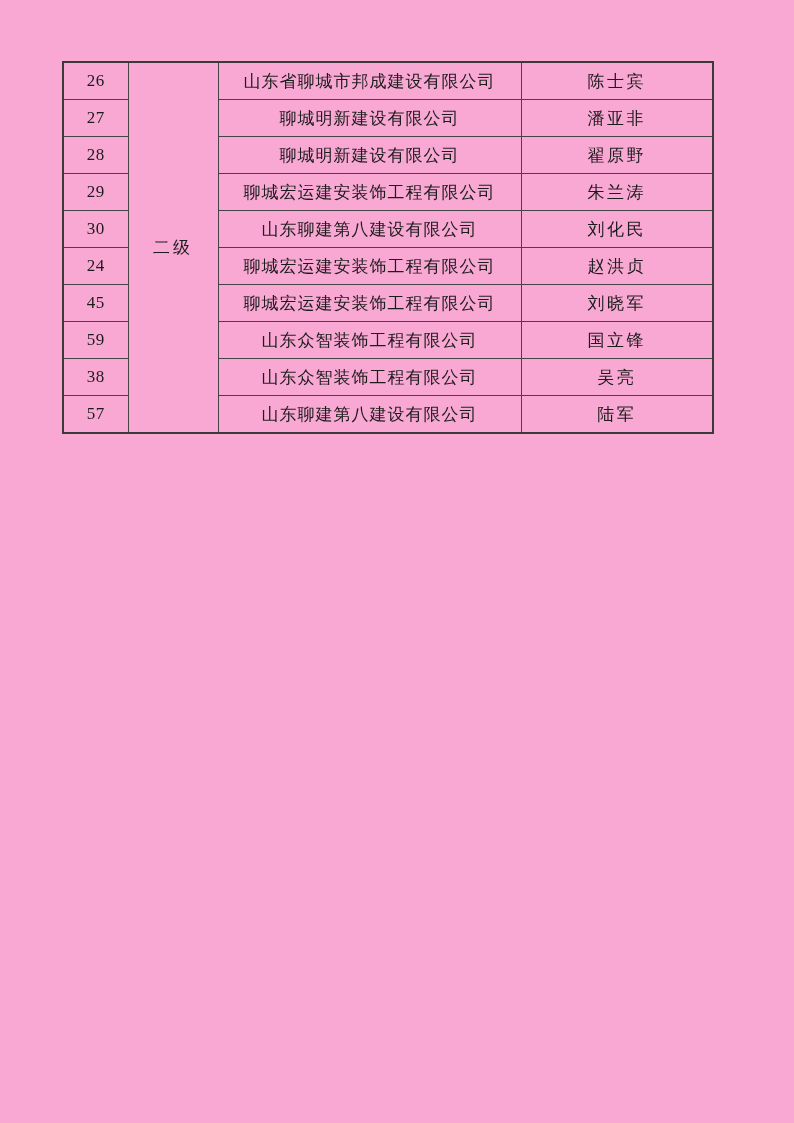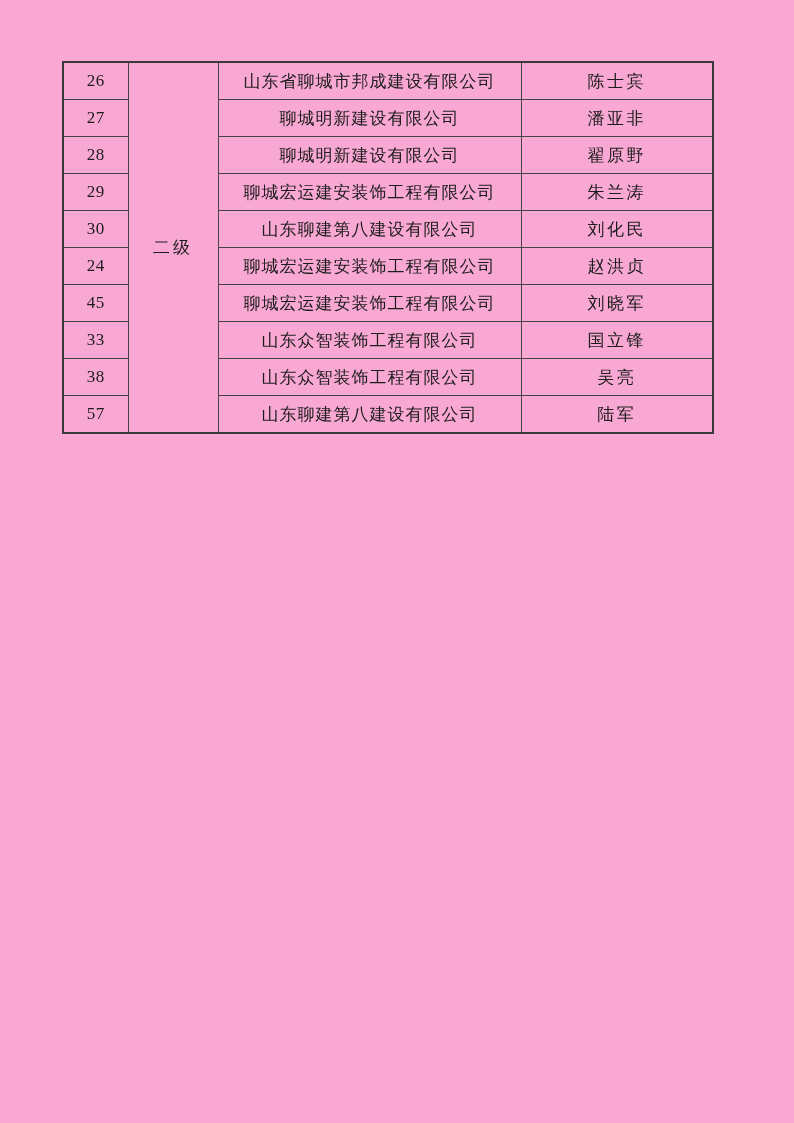--- a/index.html
+++ b/index.html
@@ -97,21 +97,21 @@
     <td class="col-num">24</td>
     <td class="col-company">聊城宏运建安装饰工程有限公司</td>
     <td class="col-person">赵洪贞</td>
   </tr>
         <tr>
     <td class="col-num">45</td>
     <td class="col-company">聊城宏运建安装饰工程有限公司</td>
     <td class="col-person">刘晓军</td>
   </tr>
         <tr>
-    <td class="col-num">33</td>
+    <td class="col-num">59</td>
     <td class="col-company">山东众智装饰工程有限公司</td>
     <td class="col-person">国立锋</td>
   </tr>
         <tr>
     <td class="col-num">38</td>
     <td class="col-company">山东众智装饰工程有限公司</td>
     <td class="col-person">吴亮</td>
   </tr>
         <tr>
     <td class="col-num">57</td>

